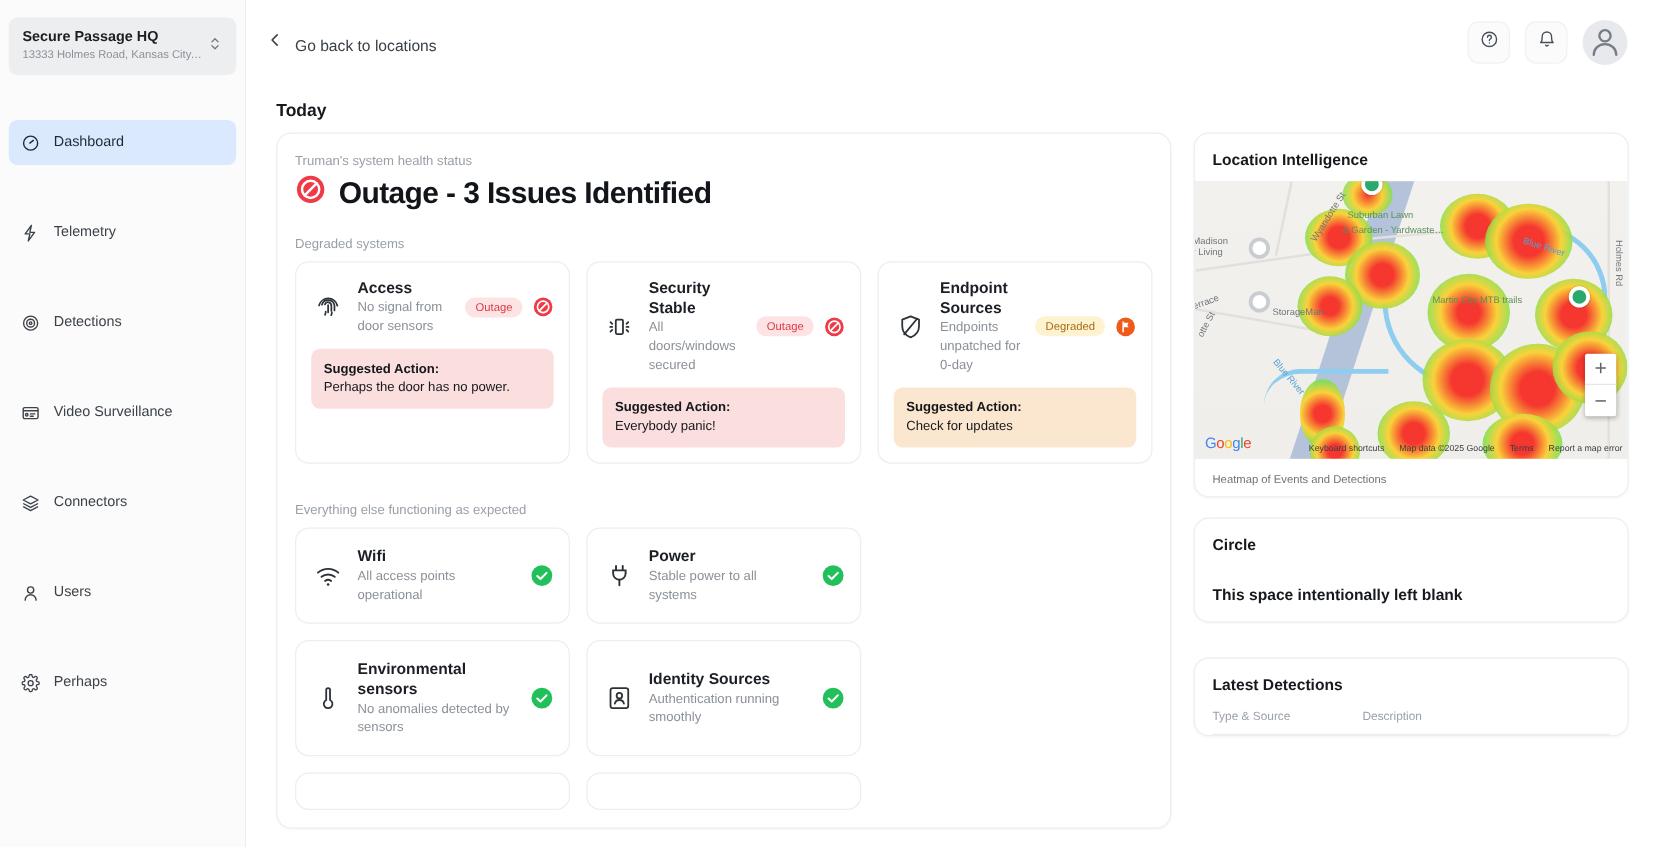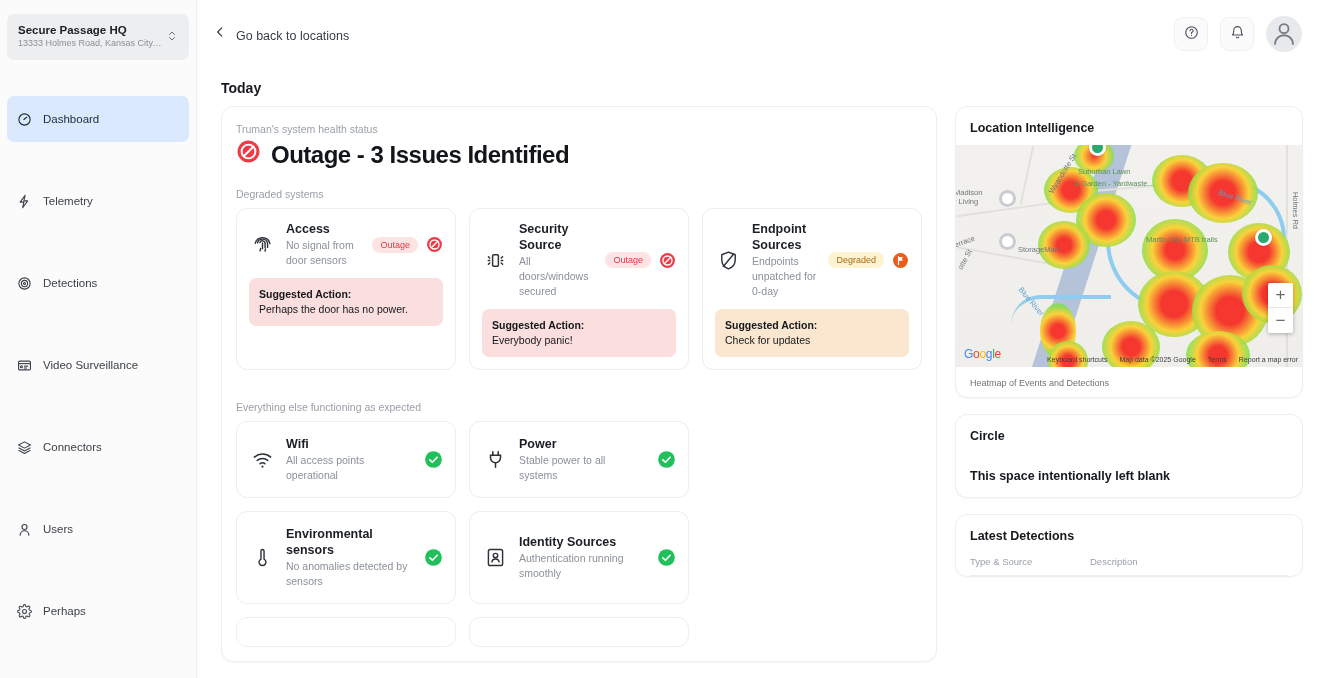--- a/index.html
+++ b/index.html
@@ -53,21 +53,21 @@
   .loc-name { font-size: 11.5px; font-weight: 700; color: #1b1e22; line-height: 14px; }
   .loc-addr {
     font-size: 9px; color: #8b9199; line-height: 13px;
     white-space: nowrap; overflow: hidden; text-overflow: ellipsis; max-width: 145px;
   }
   .chev-updown { color:#6b7280; flex:0 0 12px; }
 
   .nav { margin-top: 22px; padding: 0 7px; }
   .nav-item {
     display: flex; align-items: center; gap: 11px;
-    height: 46px; padding: 0 10px; border-radius: 7px;
+    height: 36px; padding: 0 10px; border-radius: 7px;
     font-size: 11.5px; color: #3c4248; cursor: pointer;
     margin-bottom: 6px;
     margin-top: 36px;
   }
   .nav-item.active { background: #dbe9fe; color: #1e2a38; }
   .nav-item .ico { width:15px; height:15px; display:flex; align-items:center; justify-content:center; flex:0 0 15px; }
   .nav-item svg { display:block; }
 
   
   .main { flex: 1 1 auto; height: 678px; position: relative; background:#fff; overflow: hidden; }
@@ -397,21 +397,21 @@
             <div class="svc">
               <div class="svc-head">
                 <span class="svc-ico">
                   <svg width="23" height="23" viewBox="0 0 24 24" fill="none" stroke="currentColor" stroke-width="1.5" stroke-linecap="round">
                       <rect x="9" y="6" width="6" height="12" rx="1"></rect>
                       <path d="M6 9.5 4.6 8M6 12h-1.6M6 14.5 4.6 16"></path>
                       <path d="M18 9.5 19.4 8M18 12h1.6M18 14.5 19.4 16"></path>
                     </svg>
                 </span>
                 <div class="svc-text">
-                  <div class="svc-name">Security Source</div>
+                  <div class="svc-name">Security Stable</div>
                   <div class="svc-desc">All doors/windows secured</div>
                 </div>
                 <div class="svc-right">
                   <span class="badge outage">Outage</span>
                   <span class="status-dot">
                     <svg width="17" height="17" viewBox="0 0 24 24">
                         <circle cx="12" cy="12" r="10.5" fill="#ef3b46"></circle>
                         <circle cx="12" cy="12" r="6.4" fill="none" stroke="#fff" stroke-width="1.9"></circle>
                         <path d="M7.5 16.5 16.5 7.5" stroke="#fff" stroke-width="1.9" stroke-linecap="round"></path>
                       </svg>
@@ -624,21 +624,21 @@
           </div>
 
           <div class="map-caption">Heatmap of Events and Detections</div>
         </section>
 
         <section class="card blank-card" style="margin-top:16px;">
           <div class="panel-title">Circle</div>
           <div class="blank-main">This space intentionally left blank</div>
         </section>
 
-        <section class="card det-card" style="margin-top:16px;">
+        <section class="card det-card" style="margin-top:28px;">
           <div class="det-title">Latest Detections</div>
           <div class="det-head">
             <div class="c1">Type &amp; Source</div>
             <div>Description</div>
           </div>
         </section>
 
       </div>
     </div>
   </main>

